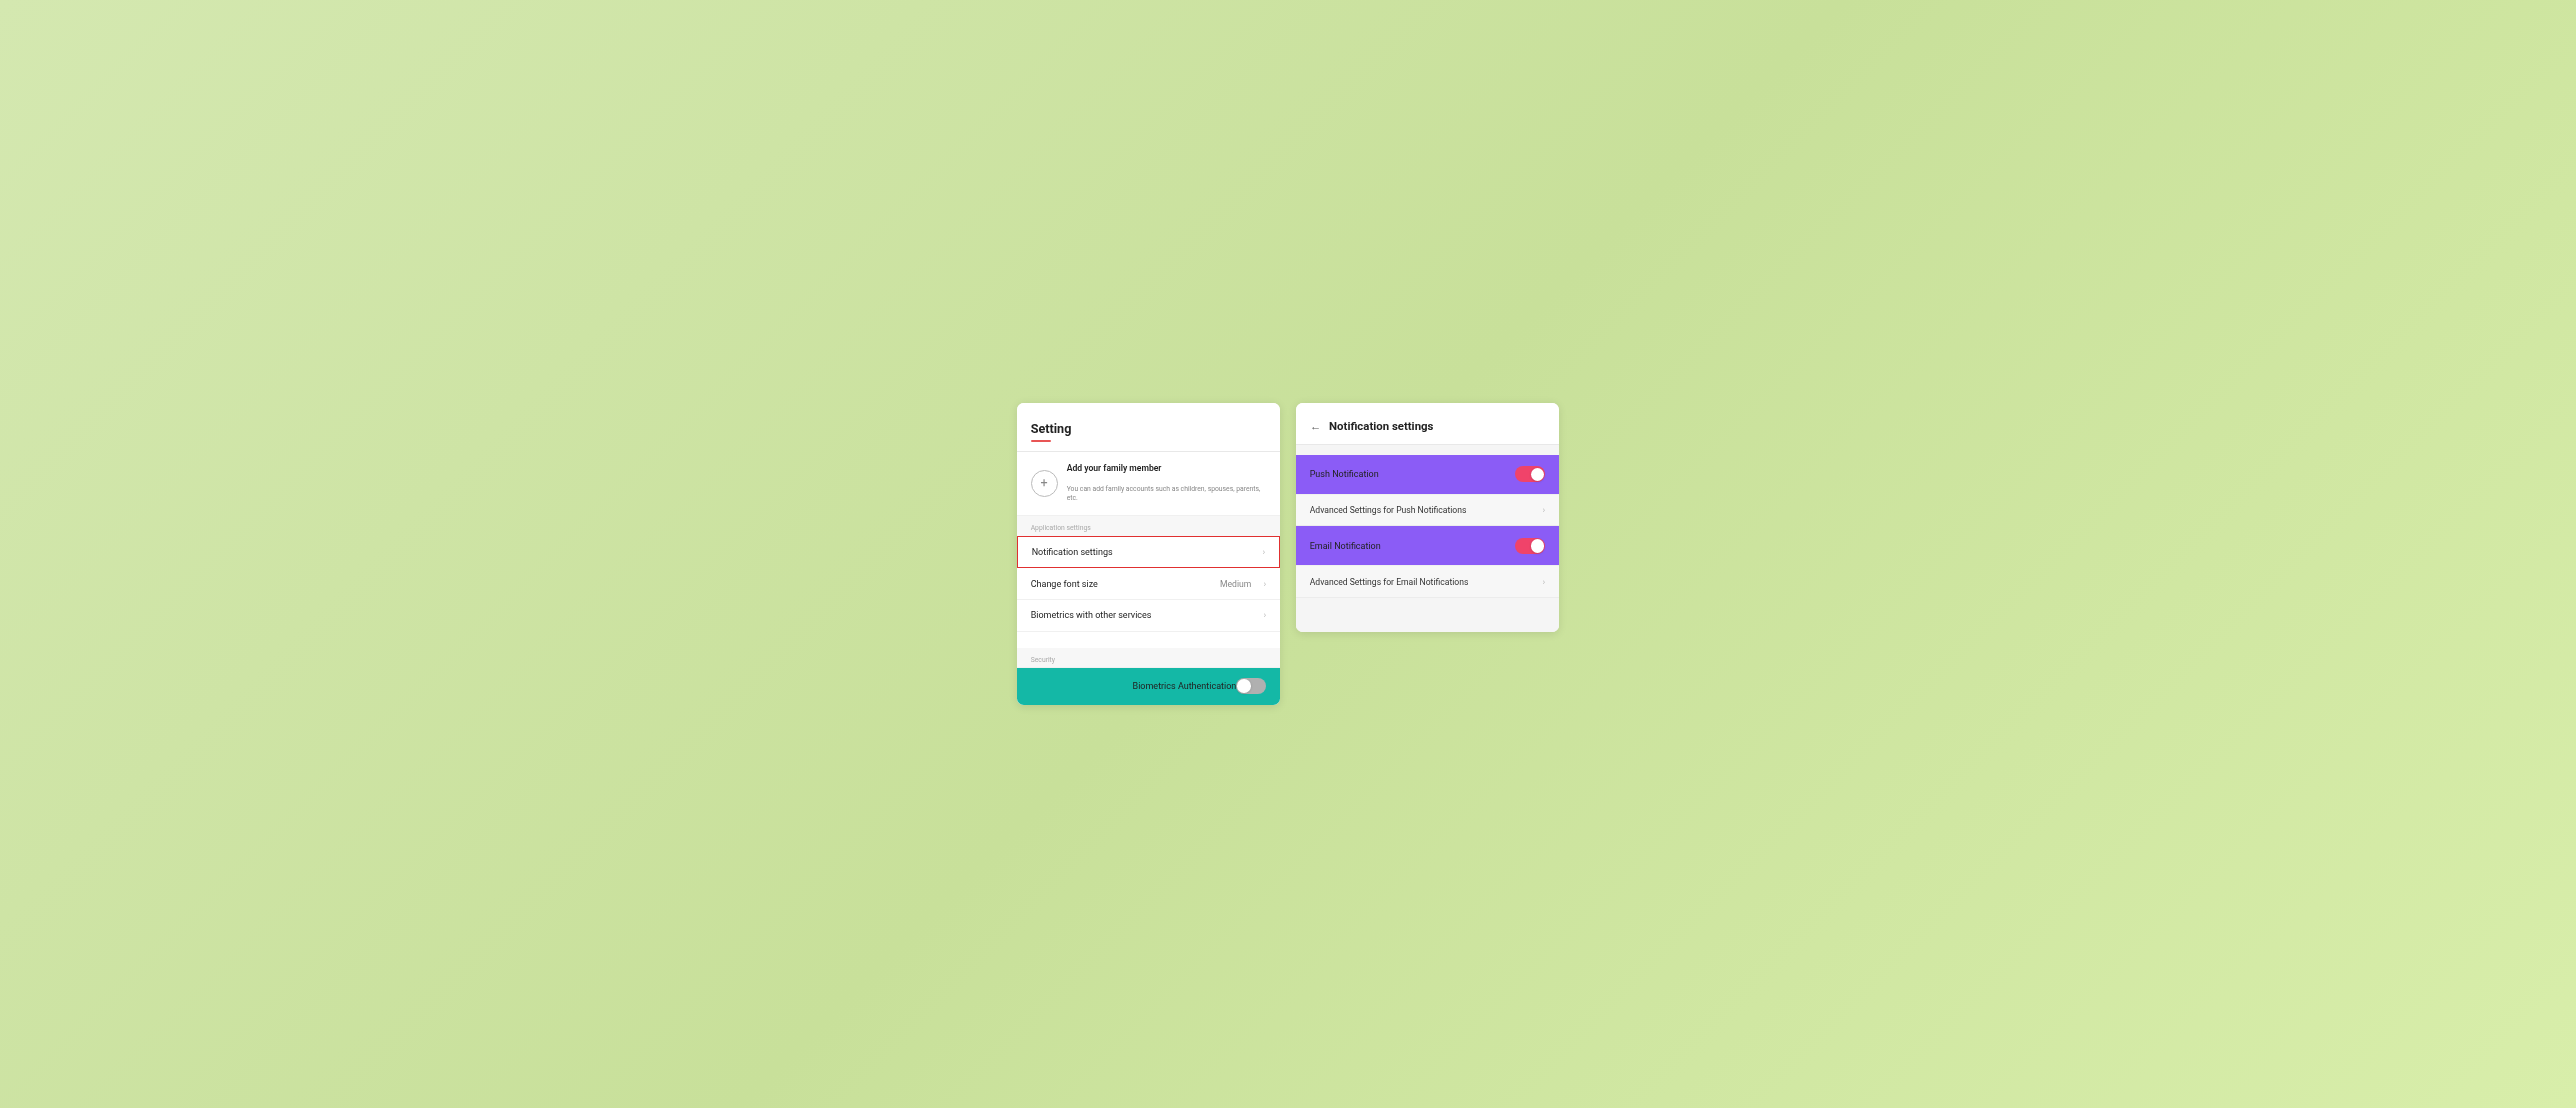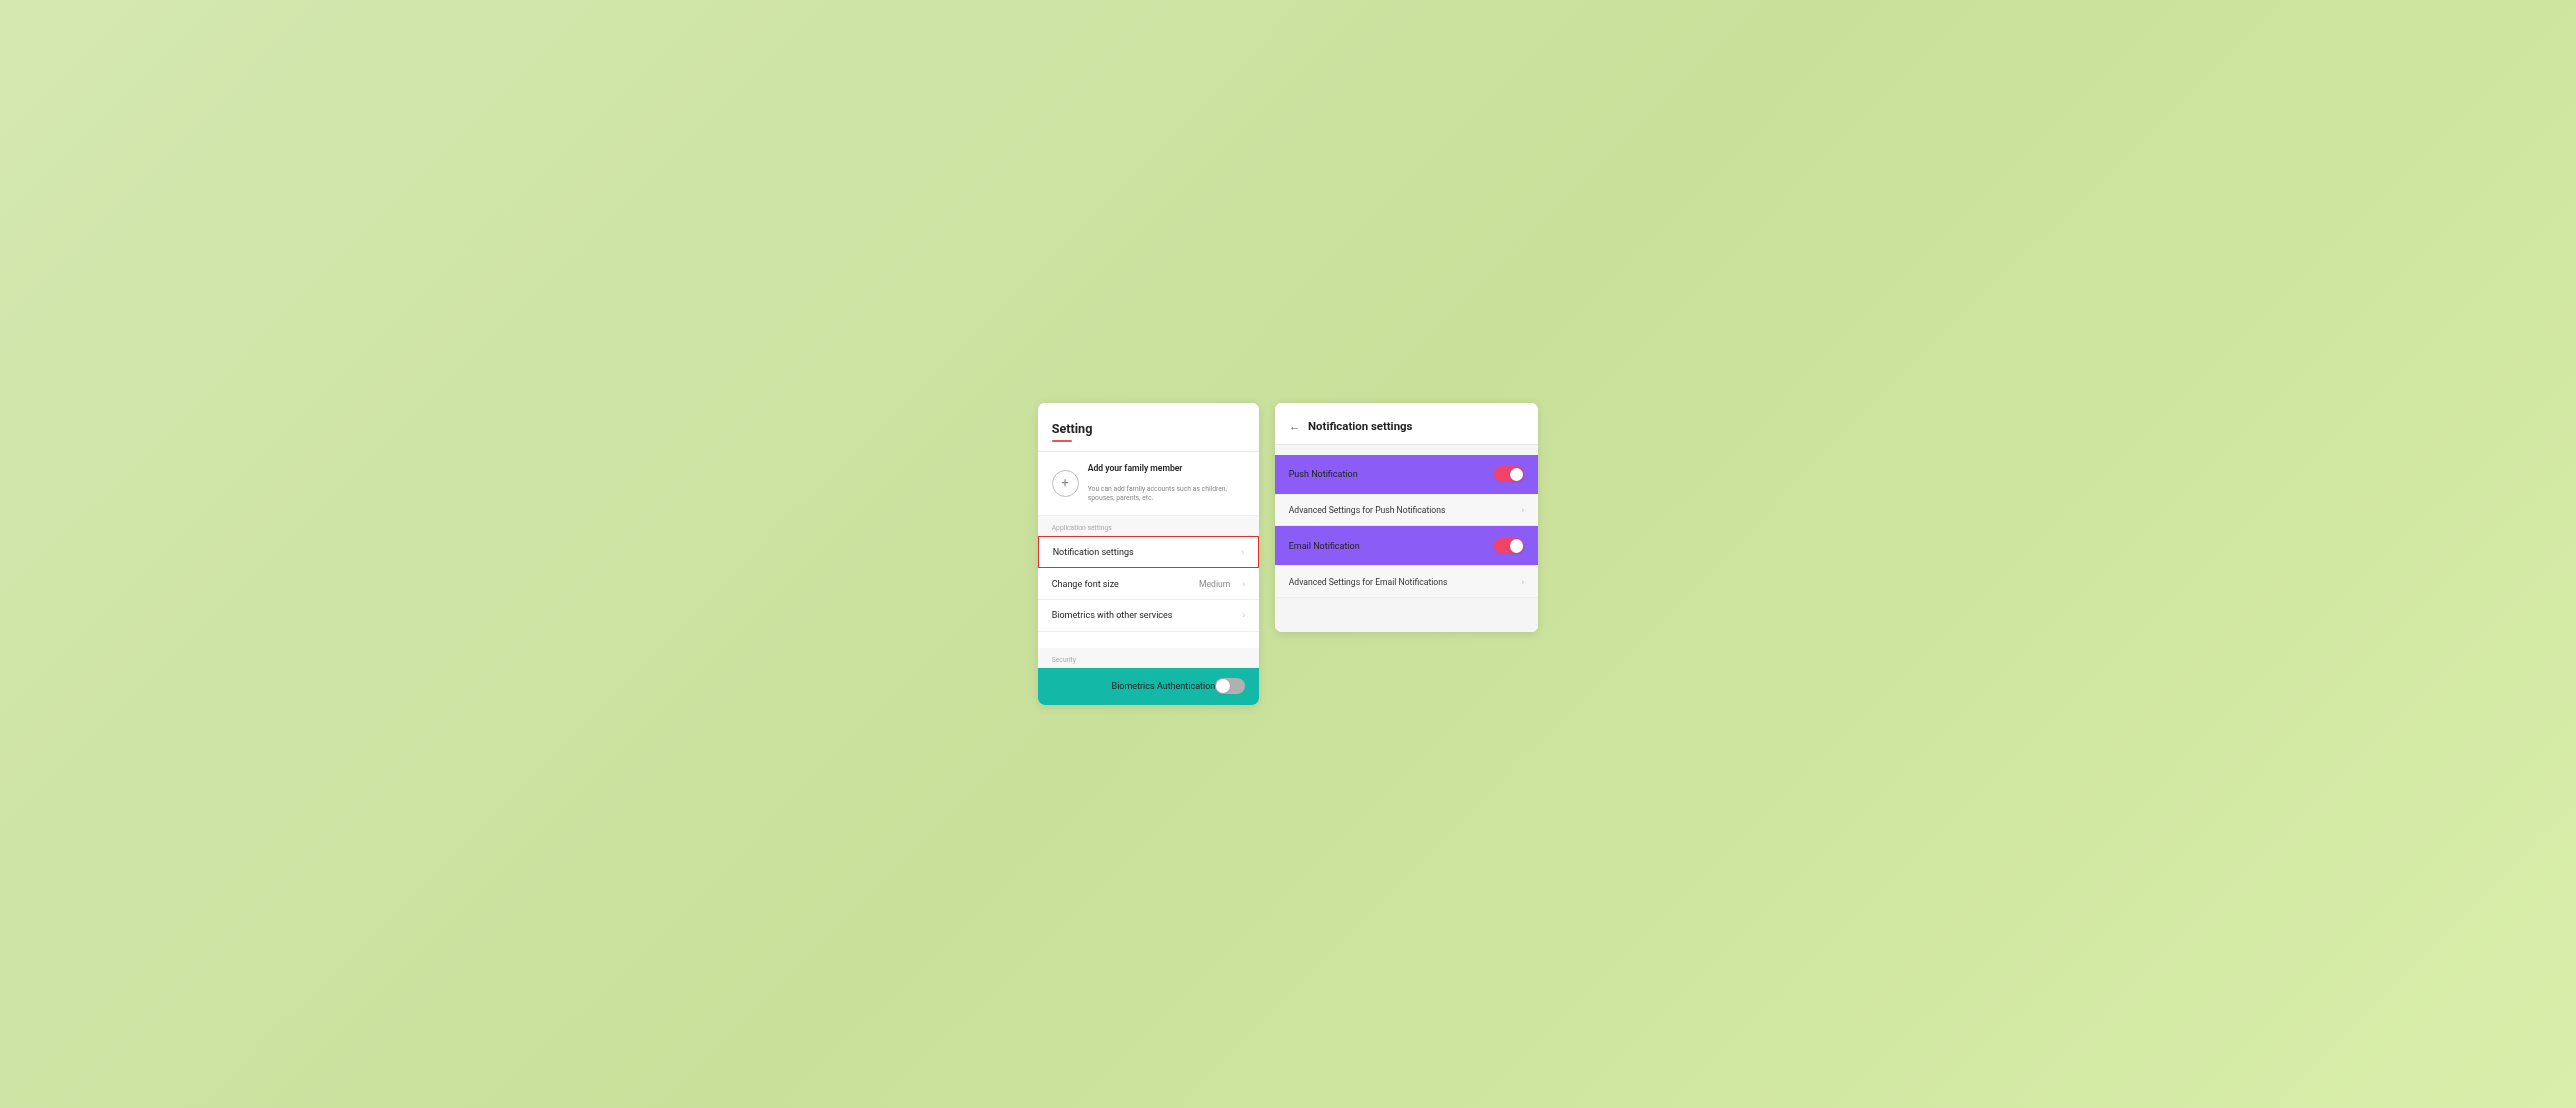--- a/index.html
+++ b/index.html
@@ -22,21 +22,21 @@
 
     
     .panel {
       background: #fff;
       border-radius: 6.8px;
       overflow: hidden;
       box-shadow: 0 1.1px 9px rgba(0,0,0,0.10);
     }
 
     .left-panel {
-      width: 221px;
+      width: 263px;
     }
 
     .right-panel {
       width: 263px;
     }
 
     
     .panel-header {
       padding: 18px 13.7px 9px 13.7px;
       border-bottom: 0.6px solid #e8e8e8;

